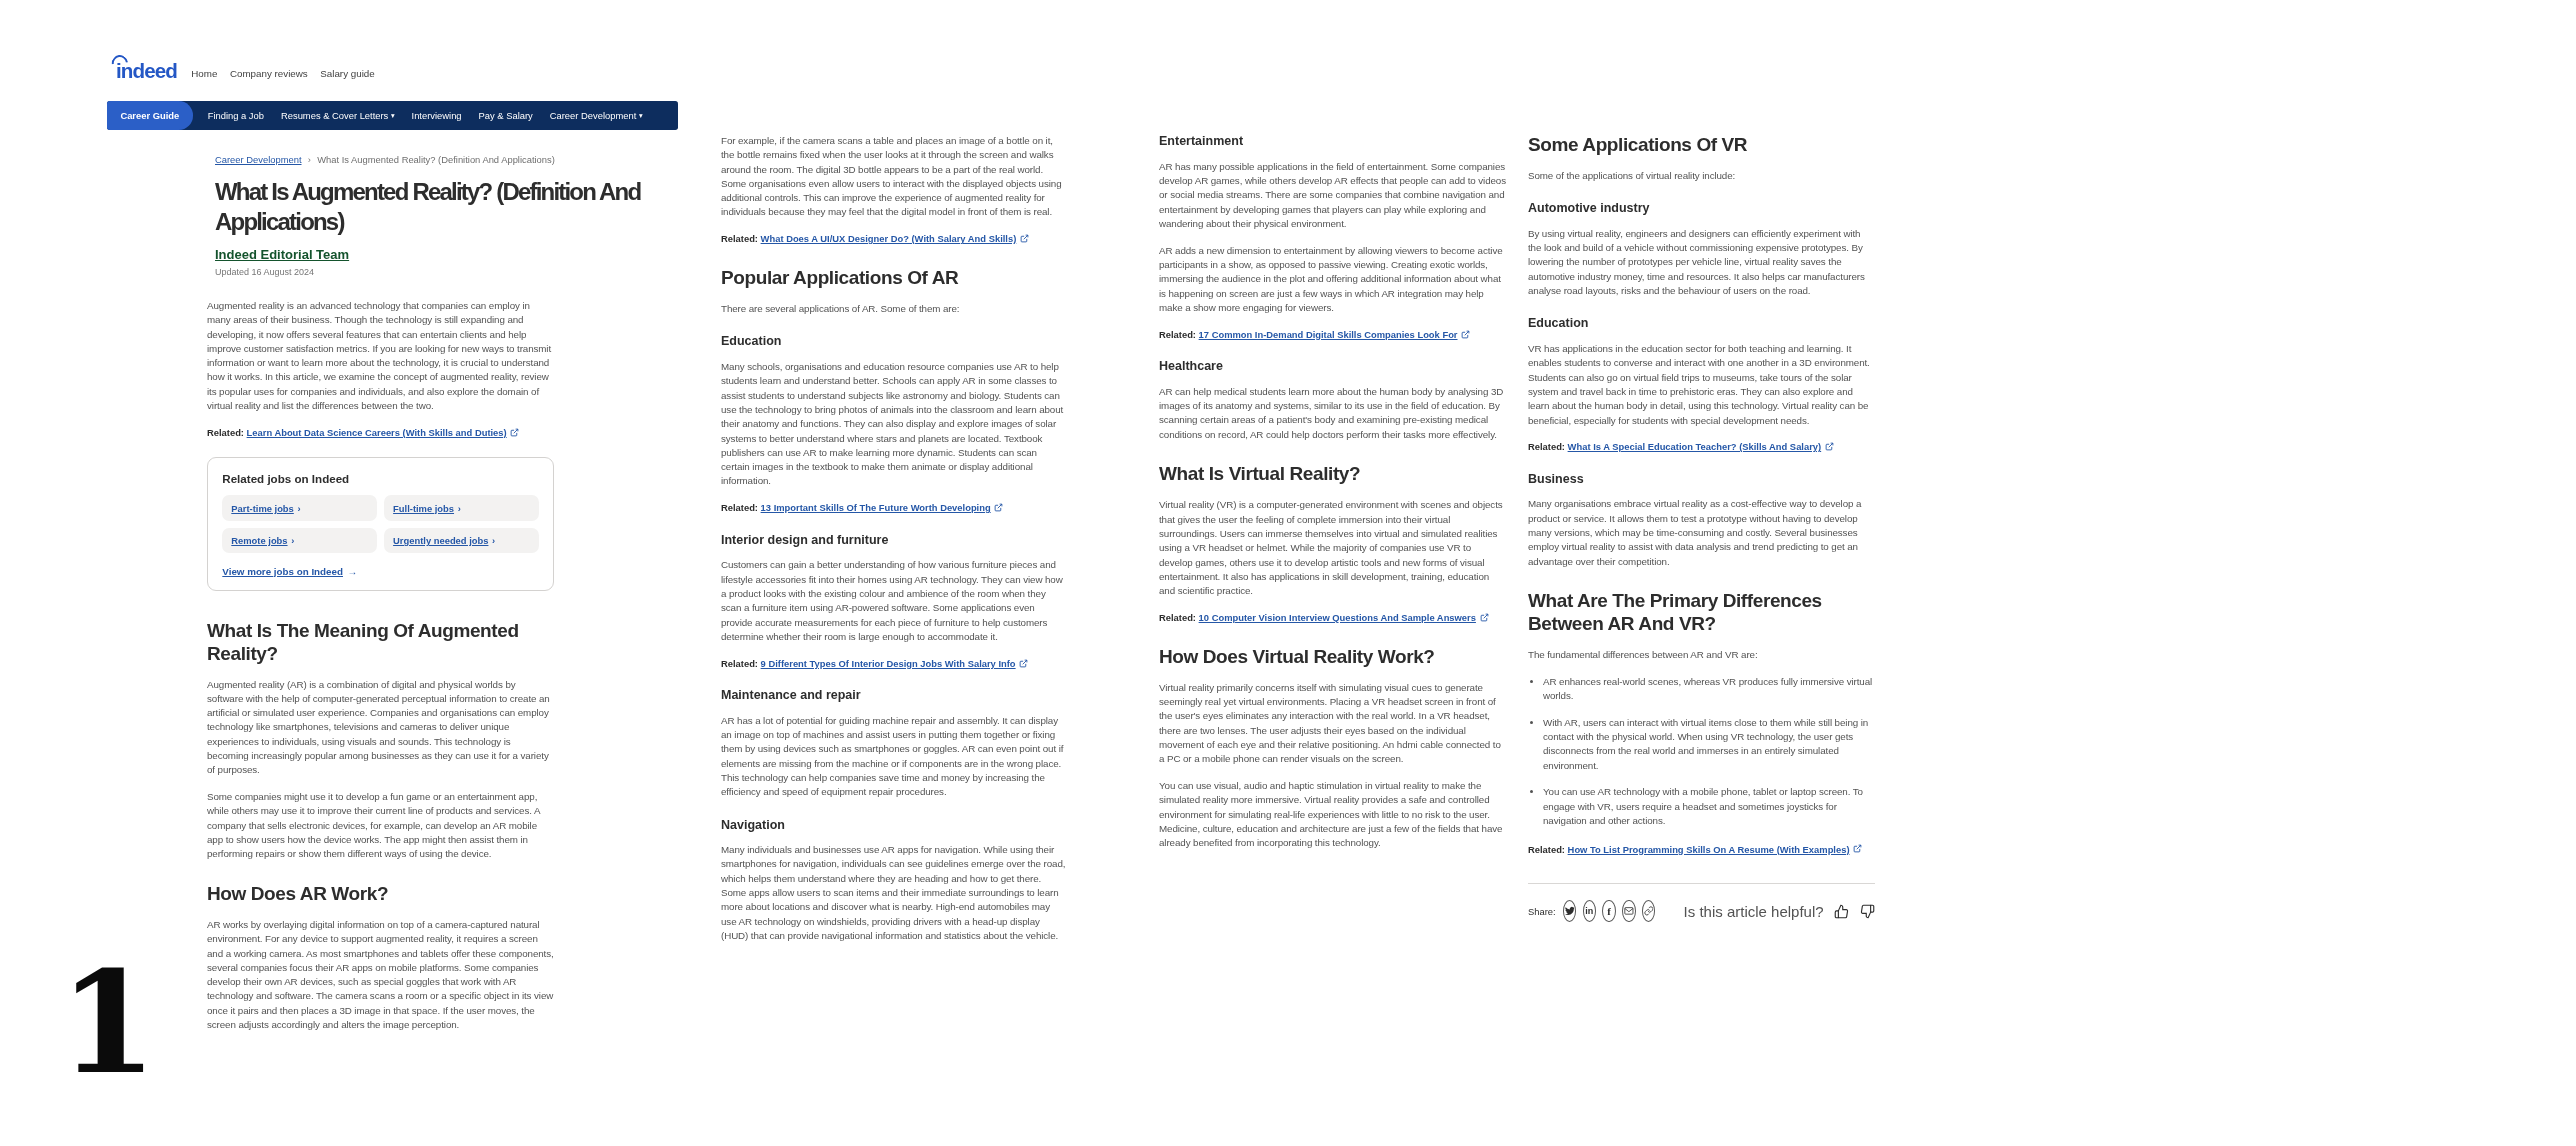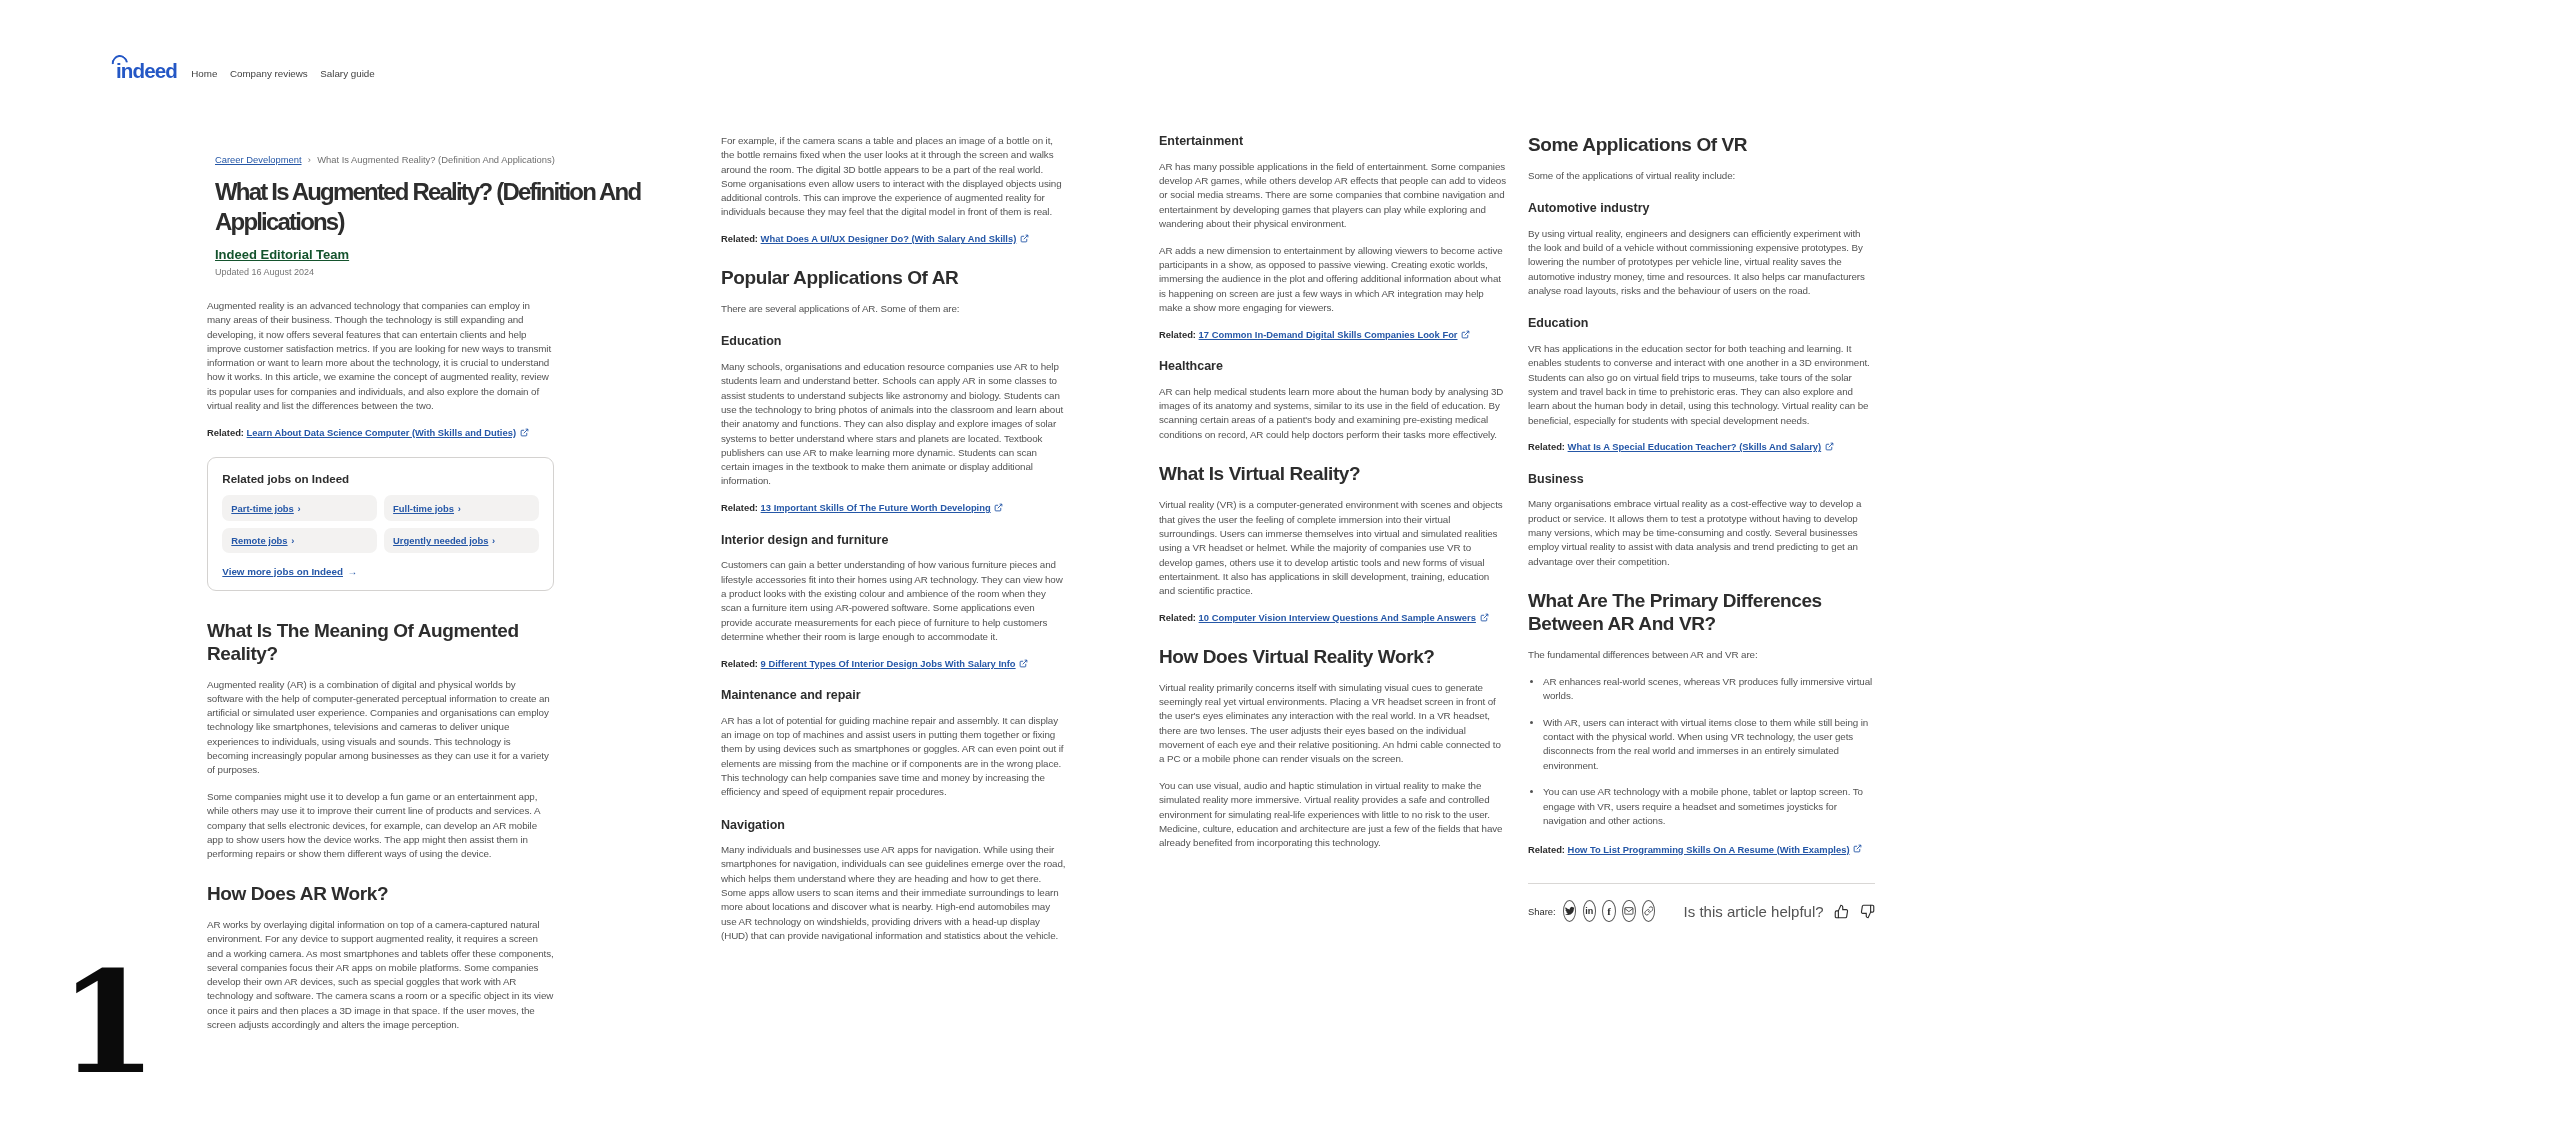--- a/index.html
+++ b/index.html
@@ -94,36 +94,46 @@
       <span class="logo-arc"></span>
       <span>indeed</span>
     </div>
     <nav class="top-links">
       <a>Home</a>
       <a>Company reviews</a>
       <a>Salary guide</a>
     </nav>
   </header>
 
+  <nav class="guidebar">
+    <div class="brand-pill">Career Guide</div>
+    <div class="guide-items">
+      <a>Finding a Job</a>
+      <a><span>Resumes &amp; Cover Letters</span> <span class="caret">▾</span></a>
+      <a>Interviewing</a>
+      <a>Pay &amp; Salary</a>
+      <a><span>Career Development</span> <span class="caret">▾</span></a>
+    </div>
+  </nav>
 
   <div class="breadcrumb">
     <a class="crumb-link">Career Development</a>
     <span class="crumb-sep">›</span>
     <span class="crumb-current">What Is Augmented Reality? (Definition And Applications)</span>
   </div>
 
   <h1 class="title">What Is Augmented Reality? (Definition And Applications)</h1>
   <a class="author">Indeed Editorial Team</a>
   <div class="updated">Updated 16 August 2024</div>
 
   <section class="col" id="col1">
     <p class="body">Augmented reality is an advanced technology that companies can employ in many areas of their business. Though the technology is still expanding and developing, it now offers several features that can entertain clients and help improve customer satisfaction metrics. If you are looking for new ways to transmit information or want to learn more about the technology, it is crucial to understand how it works. In this article, we examine the concept of augmented reality, review its popular uses for companies and individuals, and also explore the domain of virtual reality and list the differences between the two.</p>
     <p class="related">
       <span class="lbl">Related:</span>
-      <a class="rlink"><span>Learn About Data Science Computer (With Skills and Duties)</span><svg class="ext" viewBox="0 0 24 24">
+      <a class="rlink"><span>Learn About Data Science Careers (With Skills and Duties)</span><svg class="ext" viewBox="0 0 24 24">
             <path d="M18 13v6a2 2 0 0 1-2 2H5a2 2 0 0 1-2-2V8a2 2 0 0 1 2-2h6"></path>
             <polyline points="15 3 21 3 21 9"></polyline>
             <line x1="10" y1="14" x2="21" y2="3"></line>
           </svg></a>
     </p>
     <div class="jobs-box">
       <div class="jobs-title">Related jobs on Indeed</div>
       <div class="chips">
         <a class="chip"><span class="txt">Part-time jobs</span><span class="chev">›</span></a>
         <a class="chip"><span class="txt">Full-time jobs</span><span class="chev">›</span></a>

